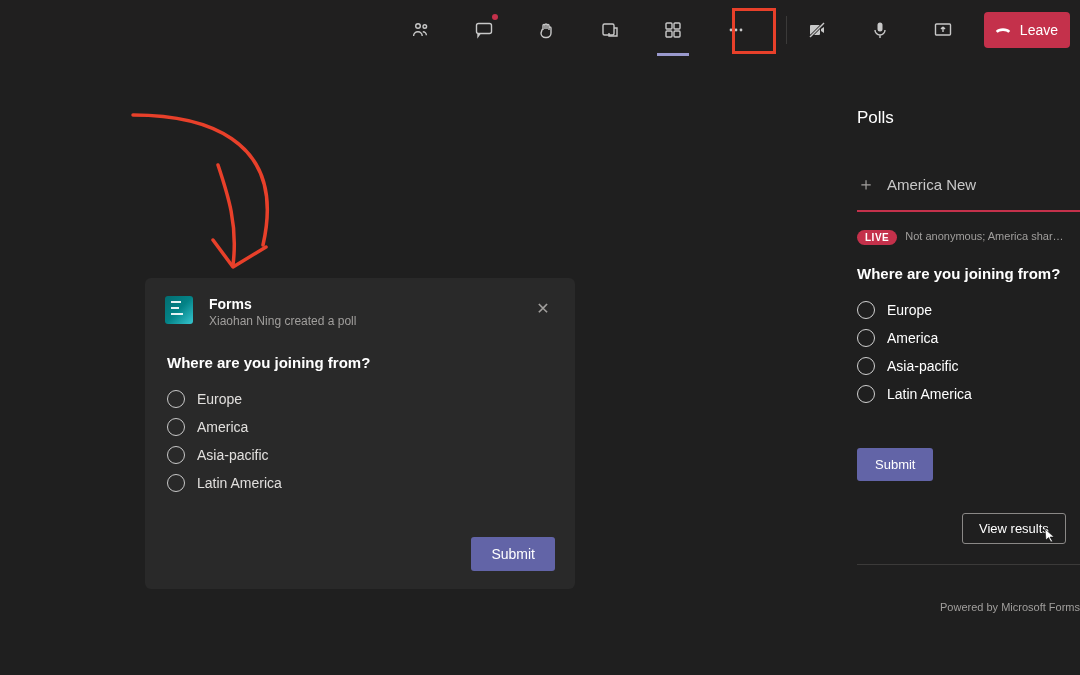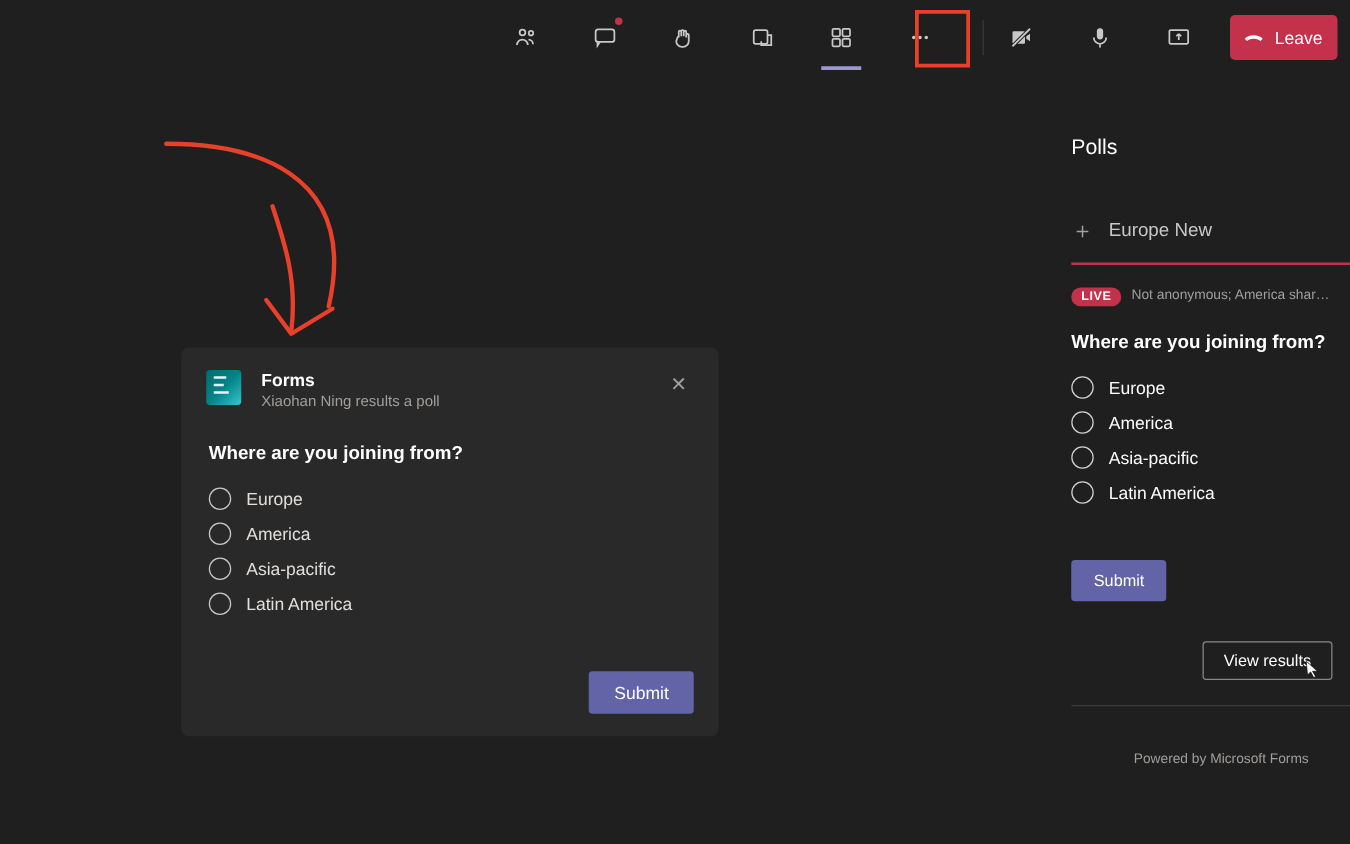--- a/index.html
+++ b/index.html
@@ -283,20 +283,21 @@
       top: 14px;
       width: 16px;
       height: 16px;
     }
     .footer {
       font-size: 11px;
       color: #a19f9d;
       margin-top: 36px;
       padding-left: 50px;
       white-space: nowrap;
+      text-align: right;
     }
     .hr {
       height: 1px;
       background: #3b3a39;
       margin-top: 20px;
     }
   </style>
 </head>
 <body>
 
@@ -380,21 +381,21 @@
   <path d="M15 10 C 80 10, 170 30, 145 140" stroke="#e8402a" stroke-width="3.5" fill="none" stroke-linecap="round"></path>
   <path d="M100 60 C 110 90, 120 120, 115 160" stroke="#e8402a" stroke-width="3.5" fill="none" stroke-linecap="round"></path>
   <path d="M95 135 L 115 162 L 148 142" stroke="#e8402a" stroke-width="3.5" fill="none" stroke-linecap="round" stroke-linejoin="round"></path>
 </svg>
 
 <div class="poll-card">
   <div class="poll-head">
     <div class="forms-logo"></div>
     <div>
       <div class="poll-title">Forms</div>
-      <div class="poll-sub">Xiaohan Ning results a poll</div>
+      <div class="poll-sub">Xiaohan Ning created a poll</div>
     </div>
     <div class="close-x">✕</div>
   </div>
   <div class="poll-question">Where are you joining from?</div>
   <div class="poll-options">
     <div class="poll-option">
         <span class="radio"></span>
         <span class="opt-label">Europe</span>
       </div>
     <div class="poll-option">
@@ -411,21 +412,21 @@
       </div>
   </div>
   <button class="submit-btn">Submit</button>
   <div style="clear:both;"></div>
 </div>
 
 <div class="right-panel">
   <div class="panel-title">Polls</div>
   <div class="create-new">
     <span class="plus">＋</span>
-    <span>Europe New</span>
+    <span>America New</span>
   </div>
   <div class="divider-red"></div>
 
   <div class="poll-entry">
     <div class="entry-meta">
       <span class="live-badge">LIVE</span>
       <span class="meta-text">Not anonymous; America shar…</span>
     </div>
     <div class="entry-question">Where are you joining from?</div>
     <div class="entry-options">

